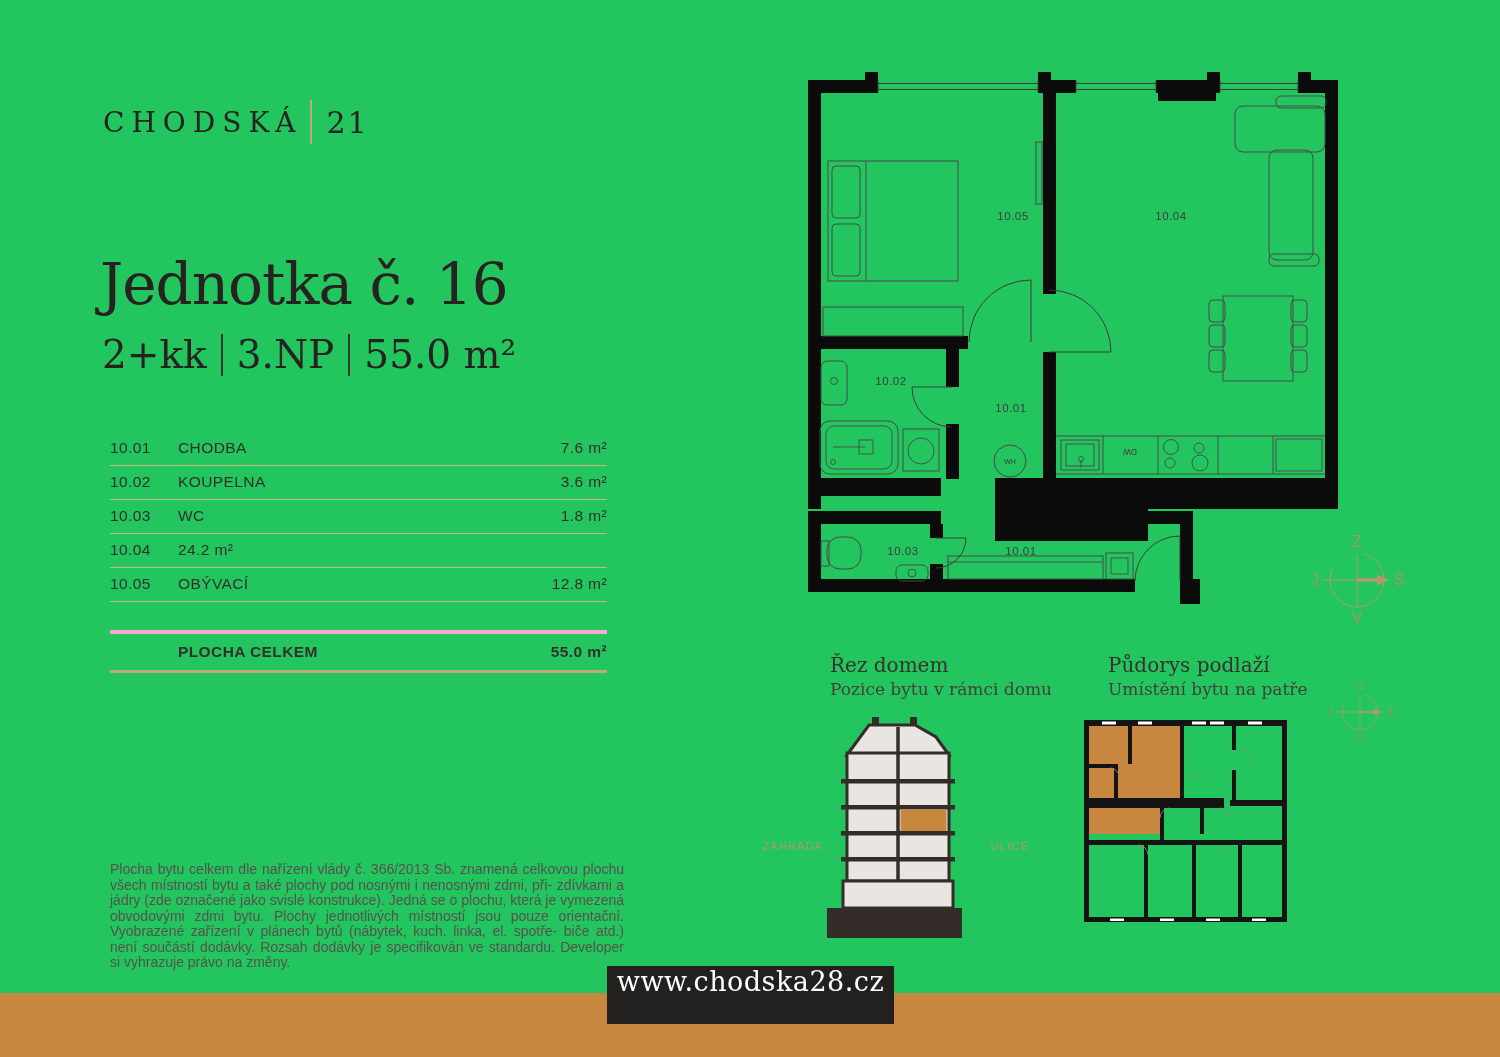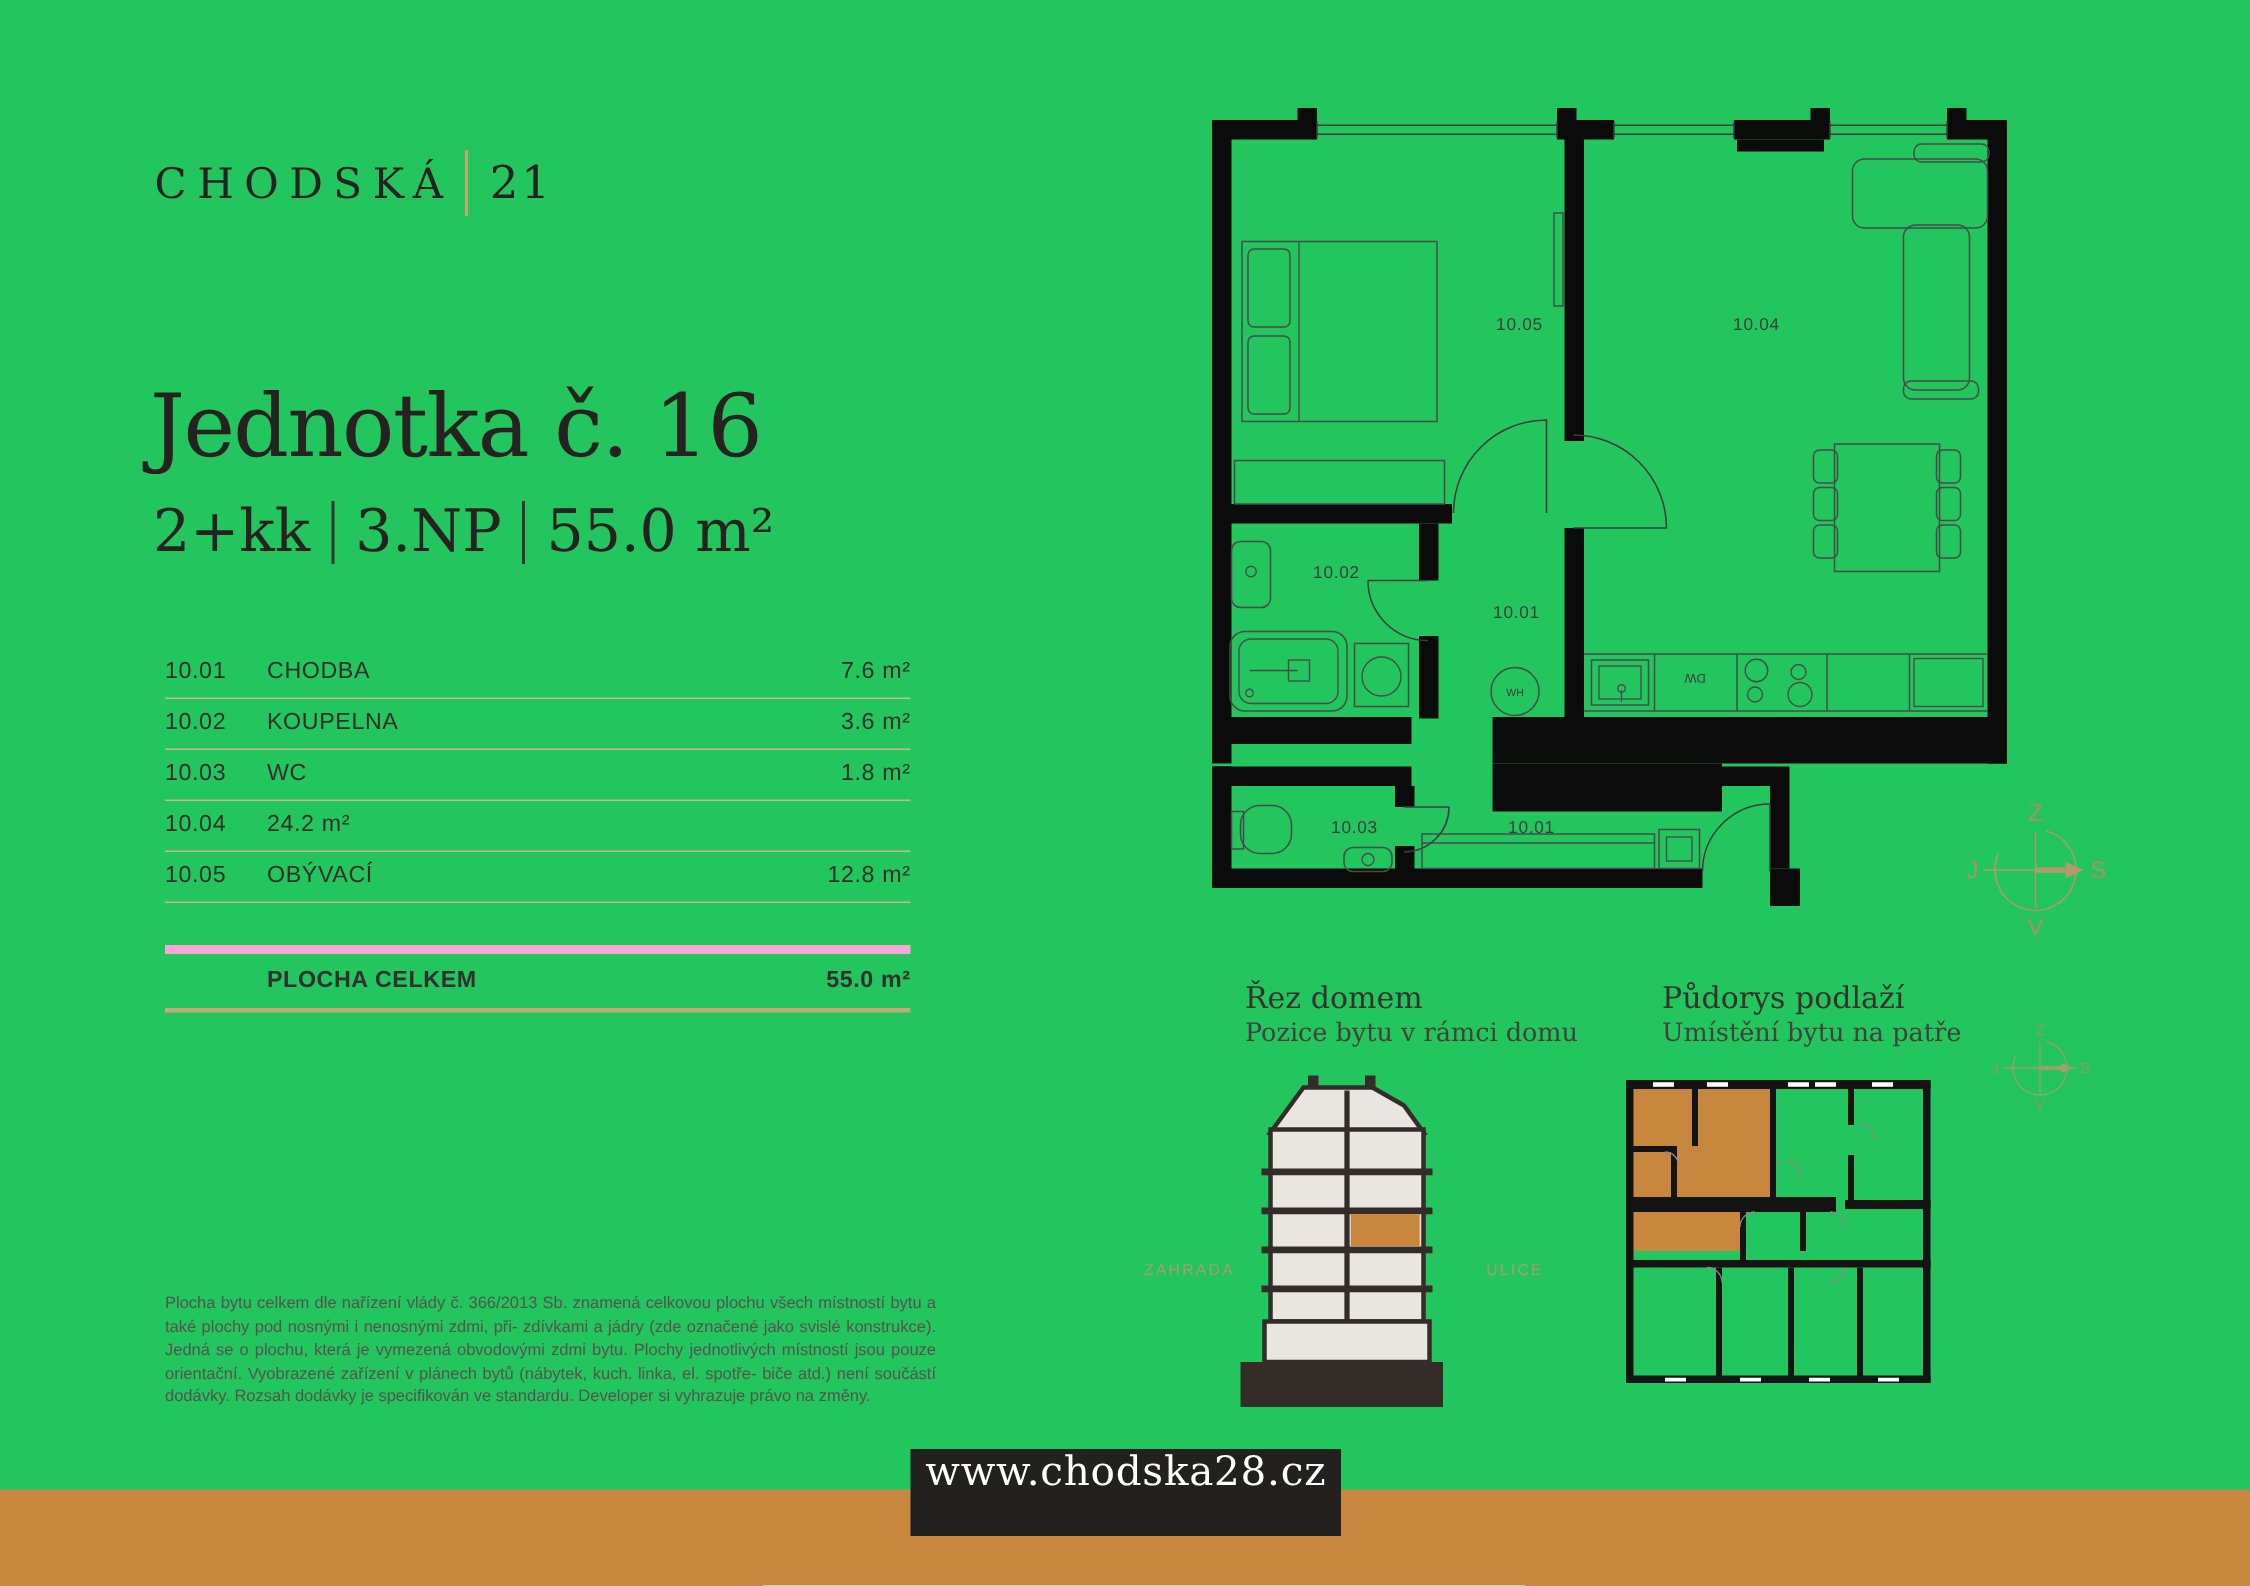--- a/index.html
+++ b/index.html
@@ -19,26 +19,26 @@
          font-size:39px;color:#262220;}
   .specs .sep{width:2px;height:42px;background:#3a3530;margin:0 14px;}
 
   
   .table{left:110px;top:432px;width:497px;font-size:15.5px;letter-spacing:.4px;color:#33302c;}
   .trow{display:flex;align-items:center;padding:7px 0 8px 0;border-bottom:1.5px solid #cdb68b;}
   .trow .code{width:68px;}
   .trow .rname{flex:1;}
   .trow .area{text-align:right;white-space:nowrap;}
   .total{display:flex;align-items:flex-start;margin-top:28px;padding:9px 0;font-weight:bold;
-         border-top:6px solid #f9a8d4;border-bottom:3px solid #c4a979;}
+         border-top:4px solid #f9a8d4;border-bottom:3px solid #c4a979;}
   .total .code{width:68px;}
   .total .rname{flex:1;}
 
   
-  .disclaimer{left:110px;top:862px;width:514px;font-size:11px;line-height:15.5px;color:#57524d;
+  .disclaimer{left:110px;top:862px;width:514px;font-size:14px;line-height:15.5px;color:#57524d;
               text-align:justify;}
 
   
   .mini-title{font-family:"DejaVu Serif",serif;font-size:20px;color:#37322e;font-weight:400;}
   .mini-sub{font-family:"DejaVu Serif",serif;font-size:17px;color:#45403b;}
 
   
   .footer-band{left:0;top:993px;width:1500px;height:64px;background:#c8873e;}
   .site-box{left:607px;top:966px;width:287px;height:58px;background:#232020;display:flex;
             justify-content:center;}

